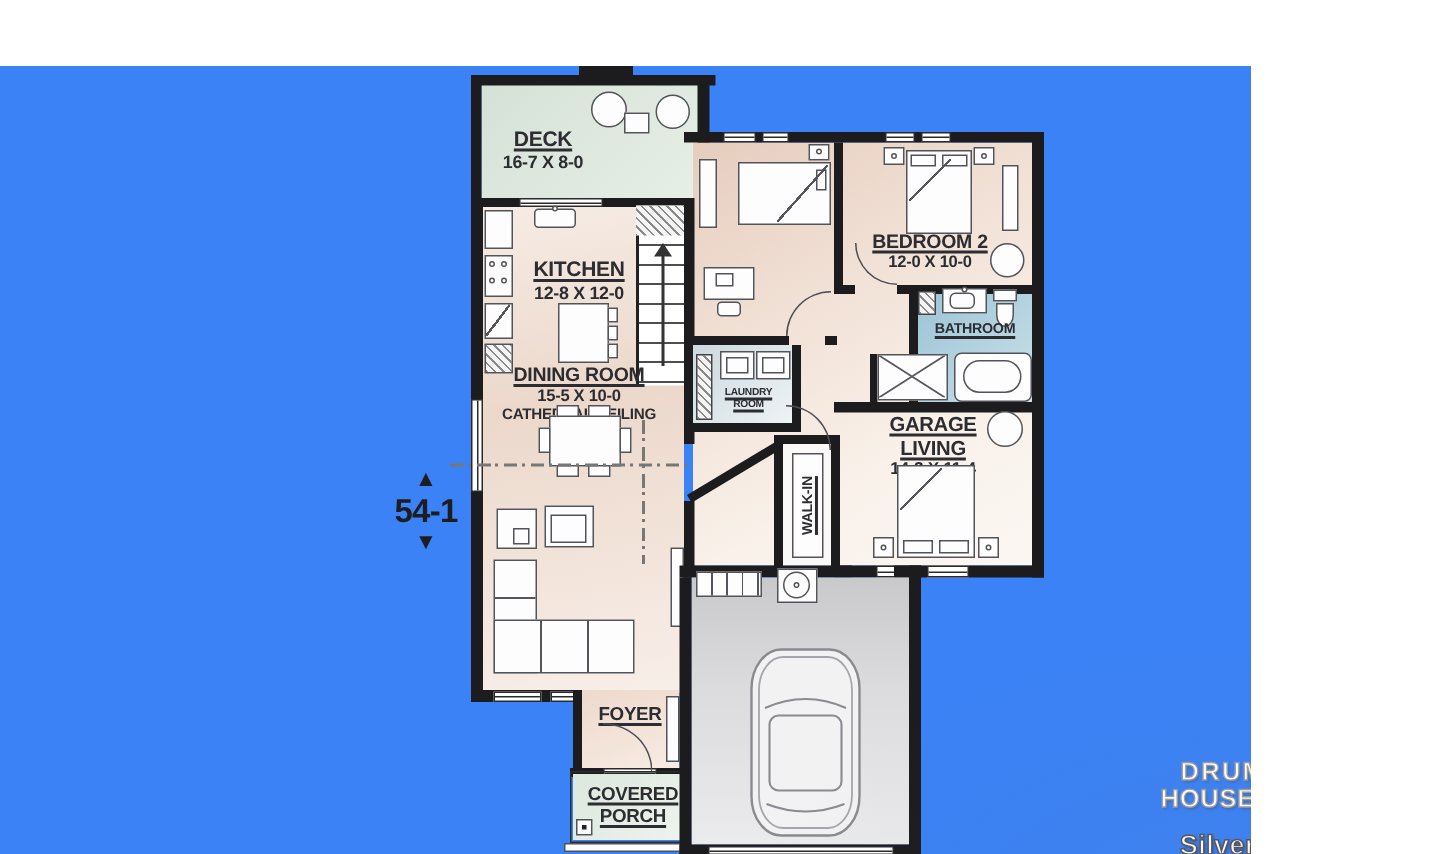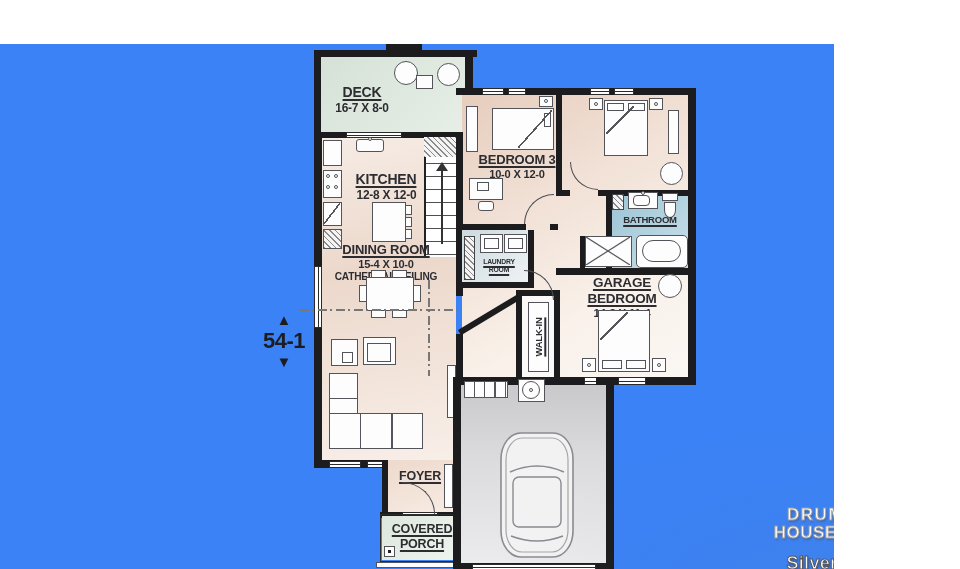--- a/index.html
+++ b/index.html
@@ -88,28 +88,28 @@
   <div class="furn" style="left:372px;top:158px;width:34px;height:40px;"></div>
   <div class="furn thin" style="left:405px;top:161px;width:7px;height:10px;"></div>
   <div class="furn thin" style="left:405px;top:173px;width:7px;height:10px;"></div>
   <div class="furn thin" style="left:405px;top:185px;width:7px;height:10px;"></div>
 
   <div class="treads" style="position:absolute;left:424px;top:93px;width:36px;height:120px;border-left:2px solid #222;box-sizing:border-box;"></div>
   <div class="hatchd" style="position:absolute;left:424px;top:93px;width:36px;height:20px;"></div>
   <div style="position:absolute;left:441px;top:126px;width:2px;height:74px;background:#333;"></div>
   <div style="position:absolute;left:436px;top:118px;width:0;height:0;border-left:6px solid transparent;border-right:6px solid transparent;border-bottom:9px solid #333;"></div>
 
-  <div class="lbl" style="left:386px;top:127px;font-size:14px;text-align:right;">
+  <div class="lbl" style="left:386px;top:127px;font-size:14px;">
     <span class="nm">KITCHEN</span>
     <span class="sz">12-8 X 12-0</span>
   </div>
 
   <div class="lbl" style="left:386px;top:198px;font-size:13px;">
     <span class="nm">DINING ROOM</span>
-    <span class="sz">15-4 X 10-0</span>
+    <span class="sz">15-5 X 10-0</span>
     <span class="nt">CATHEDRAL CEILING</span>
   </div>
 
   <div class="furn" style="left:366px;top:233px;width:48px;height:34px;"></div>
   <div class="furn thin" style="left:371px;top:226px;width:15px;height:8px;"></div>
   <div class="furn thin" style="left:392px;top:226px;width:15px;height:8px;"></div>
   <div class="furn thin" style="left:371px;top:266px;width:15px;height:8px;"></div>
   <div class="furn thin" style="left:392px;top:266px;width:15px;height:8px;"></div>
   <div class="furn thin" style="left:359px;top:241px;width:8px;height:17px;"></div>
   <div class="furn thin" style="left:413px;top:241px;width:8px;height:17px;"></div>
@@ -164,42 +164,42 @@
   <div class="furn" style="left:466px;top:62px;width:12px;height:46px;"></div>
   <div class="furn" style="left:492px;top:64px;width:62px;height:42px;"></div>
   <div class="furn thin" style="left:544px;top:69px;width:7px;height:14px;"></div>
   <div class="diag" style="left:518px;top:66px;width:34px;height:38px;"></div>
   <div class="furn thin" style="left:539px;top:52px;width:14px;height:11px;">
     <span class="dot" style="left:4px;top:2px;"></span>
   </div>
   <div class="furn" style="left:469px;top:134px;width:34px;height:22px;"></div>
   <div class="furn thin" style="left:477px;top:138px;width:12px;height:9px;"></div>
   <div class="furn thin" style="left:478px;top:157px;width:16px;height:10px;border-radius:3px;"></div>
-  <div class="lbl" style="left:517px;top:108px;font-size:13px;">
-    <span class="nm">BEDROOM 3</span>
-    <span class="sz">10-0 X 12-0</span>
-  </div>
   <div class="wall" style="left:462px;top:180px;width:64px;height:6px;"></div>
   <div class="wall" style="left:550px;top:180px;width:8px;height:6px;"></div>
   <div class="arc tl" style="left:524px;top:150px;width:30px;height:30px;"></div>
 
   <div class="wall" style="left:556px;top:51px;width:6px;height:101px;"></div>
 
   <div class="furn thin" style="left:589px;top:54px;width:14px;height:12px;">
     <span class="dot" style="left:4px;top:3px;"></span>
   </div>
   <div class="furn thin" style="left:649px;top:54px;width:14px;height:12px;">
     <span class="dot" style="left:4px;top:3px;"></span>
   </div>
   <div class="furn" style="left:604px;top:56px;width:44px;height:56px;"></div>
   <div class="furn thin" style="left:607px;top:59px;width:17px;height:8px;"></div>
   <div class="furn thin" style="left:628px;top:59px;width:17px;height:8px;"></div>
   <div class="diag" style="left:606px;top:62px;width:28px;height:28px;"></div>
   <div class="furn" style="left:668px;top:66px;width:11px;height:44px;"></div>
   <div class="furn circle thin" style="left:660px;top:118px;width:23px;height:23px;"></div>
+  <div class="lbl" style="left:620px;top:109px;font-size:13px;">
+    <span class="nm">BEDROOM 2</span>
+    <span class="sz">12-0 X 10-0</span>
+  </div>
   <div class="wall" style="left:562px;top:146px;width:8px;height:6px;"></div>
   <div class="wall" style="left:598px;top:146px;width:98px;height:6px;"></div>
   <div class="arc bl" style="left:570px;top:118px;width:28px;height:28px;"></div>
 
   <div class="room" style="left:612px;top:152px;width:76px;height:72px;background:linear-gradient(135deg,#9dc4d4,#c9e0ea);"></div>
   <div class="wall" style="left:606px;top:146px;width:6px;height:50px;"></div>
   <div class="wall" style="left:606px;top:214px;width:6px;height:14px;"></div>
   <div class="hatchd" style="position:absolute;left:612px;top:150px;width:12px;height:16px;border:1px solid #444;box-sizing:border-box;"></div>
   <div class="furn" style="left:628px;top:148px;width:30px;height:17px;">
     <span class="furn thin" style="left:4px;top:2px;width:17px;height:11px;border-radius:4px;"></span>
@@ -242,21 +242,21 @@
   <div class="wall" style="left:554px;top:246px;width:6px;height:94px;"></div>
   <div class="room" style="left:522px;top:252px;width:32px;height:81px;background:#fbf9f7;"></div>
   <div class="wall" style="left:458px;top:286px;width:70px;height:6px;transform:rotate(-31deg);transform-origin:left top;"></div>
   <div class="furn thin" style="left:528px;top:258px;width:21px;height:70px;"></div>
   <div class="lbl vert" style="left:539px;top:293px;font-size:9.5px;">
     <span class="nm">WALK-IN</span>
   </div>
 
   <div class="lbl" style="left:622px;top:231px;font-size:13.5px;">
     <span class="nm">GARAGE</span>
-    <span class="nm">BEDROOM</span>
+    <span class="nm">LIVING</span>
     <span class="sz">14-2 X 11-4</span>
   </div>
   <div class="furn circle" style="left:658px;top:230px;width:24px;height:24px;"></div>
   <div class="furn" style="left:598px;top:266px;width:52px;height:62px;"></div>
   <div class="furn thin" style="left:602px;top:316px;width:20px;height:9px;"></div>
   <div class="furn thin" style="left:626px;top:316px;width:20px;height:9px;"></div>
   <div class="diag" style="left:600px;top:268px;width:28px;height:28px;"></div>
   <div class="furn thin" style="left:582px;top:314px;width:14px;height:14px;">
     <span class="dot" style="left:4px;top:4px;"></span>
   </div>

